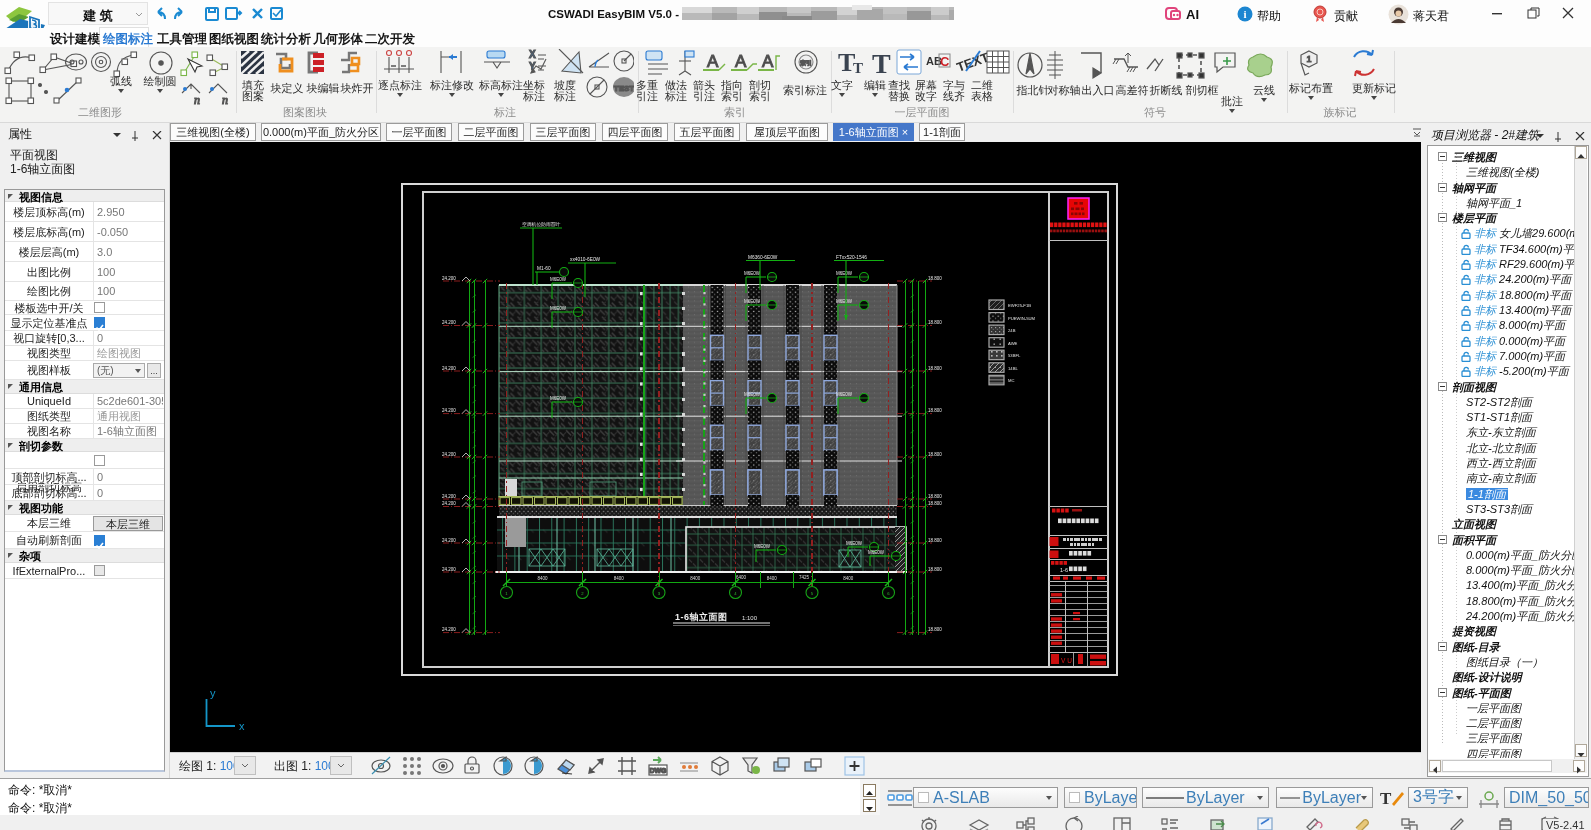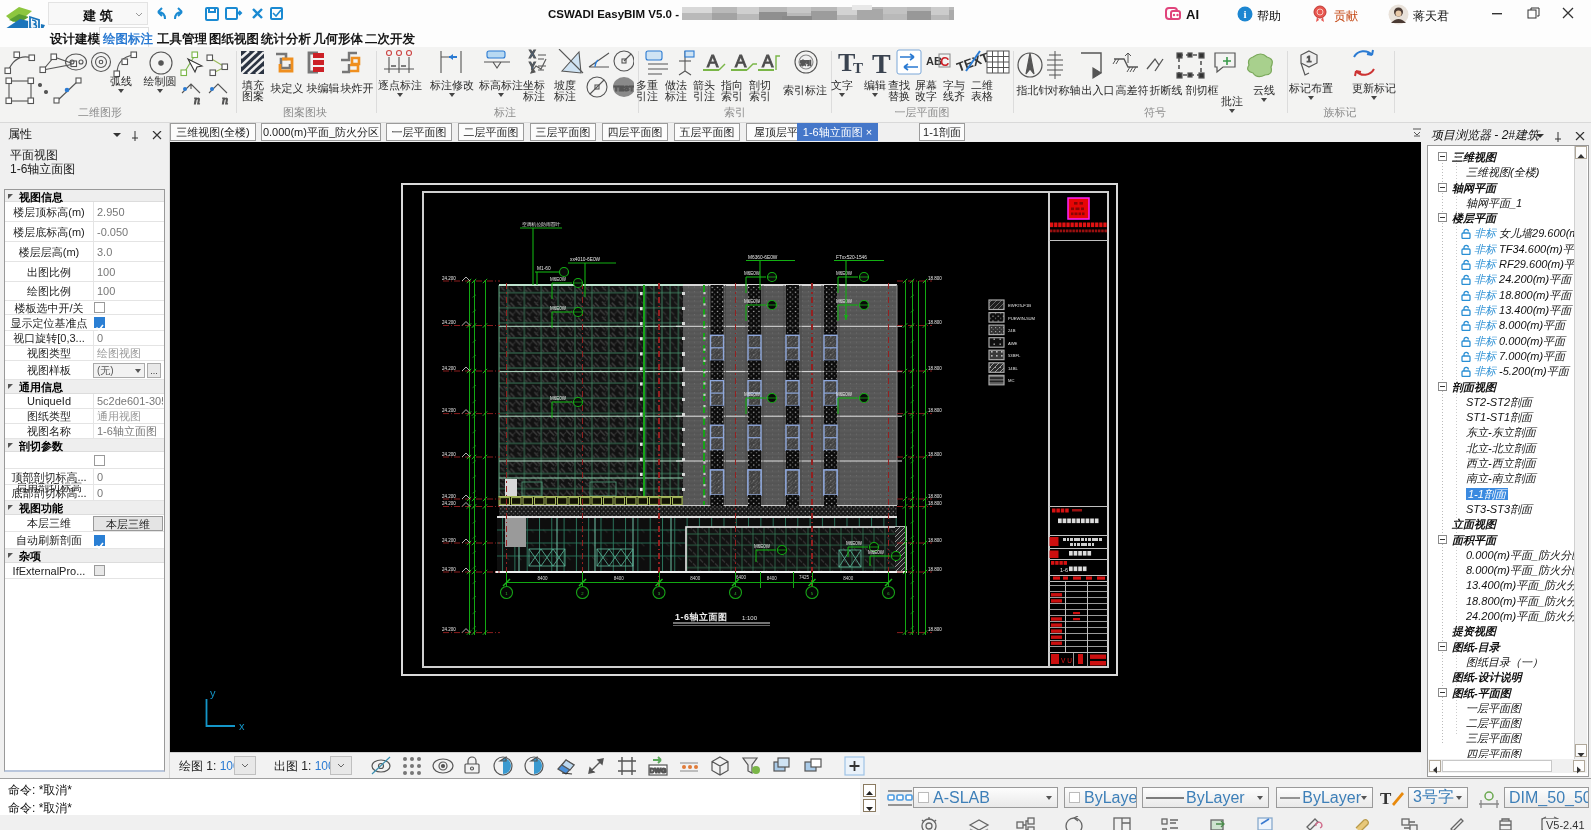--- a/index.html
+++ b/index.html
@@ -110,21 +110,21 @@
   <svg class="abs" style="left:1237px;top:6px" width="16" height="16">
       <circle cx="8" cy="8" r="7.5" fill="#1c86d1"></circle>
       <text x="8" y="12" font-size="11" font-weight="bold" fill="#fff" text-anchor="middle" font-family="Liberation Serif">i</text>
     </svg>
   <div class="abs" style="left:1257px;top:8px;font-size:12px;color:#111;">帮助</div>
   <svg class="abs" style="left:1312px;top:5px" width="16" height="18">
       <circle cx="8" cy="7" r="6" fill="#e8554e" stroke="#c03a34"></circle>
       <circle cx="8" cy="7" r="3" fill="none" stroke="#f8c9c0"></circle>
       <path d="M5 12 l-1 5 3-2 M11 12 l1 5 -3-2" fill="#e8554e"></path>
     </svg>
-  <div class="abs" style="left:1334px;top:8px;font-size:12px;color:#c2410c;">贡献</div>
+  <div class="abs" style="left:1334px;top:8px;font-size:12px;color:#000000;">贡献</div>
   <svg class="abs" style="left:1388px;top:4px" width="21" height="21">
       <circle cx="10.5" cy="10.5" r="10" fill="#e9e2da"></circle>
       <circle cx="10.5" cy="8" r="4.5" fill="#4a3a33"></circle>
       <path d="M3 19 Q10.5 11 18 19" fill="#4a3a33"></path>
       <circle cx="10.5" cy="9.5" r="3" fill="#e8c9a8"></circle>
     </svg>
   <div class="abs" style="left:1413px;top:8px;font-size:12px;color:#111;">蒋天君</div>
   <svg class="abs" style="left:1492px;top:13px" width="13" height="2">
       <rect width="10" height="1.4" fill="#333"></rect>
     </svg>
@@ -505,21 +505,21 @@
 </div>
 <div id="doctabs">
   <div class="dtab" style="left:0px;width:86px;">三维视图(全楼)</div>
   <div class="dtab" style="left:91px;width:120px;">0.000(m)平面_防火分区</div>
   <div class="dtab" style="left:216px;width:66px;">一层平面图</div>
   <div class="dtab" style="left:288px;width:66px;">二层平面图</div>
   <div class="dtab" style="left:360px;width:66px;">三层平面图</div>
   <div class="dtab" style="left:432px;width:66px;">四层平面图</div>
   <div class="dtab" style="left:504px;width:66px;">五层平面图</div>
   <div class="dtab" style="left:576px;width:82px;">屋顶层平面图</div>
-  <div class="dtab active" style="left:627px;width:81px;">1-6轴立面图 ×</div>
+  <div class="dtab active" style="left:663px;width:81px;">1-6轴立面图 ×</div>
   <div class="dtab" style="left:749px;width:46px;">1-1剖面</div>
   <svg class="abs" style="left:1242px;top:5px" width="10" height="10">
       <path d="M1 1 h8 M2 4 l3 3 3-3 M2 8 h6" stroke="#555" fill="none"></path>
     </svg>
 </div>
 <div id="canvas">
 <svg class="abs" style="left:0;top:0" width="1251" height="610" viewBox="0 0 1251 610">
 <defs>
 <pattern id="lgrid" width="16.875" height="15.07" patternUnits="userSpaceOnUse">
   <rect width="16.875" height="15.07" fill="#121212"></rect>

